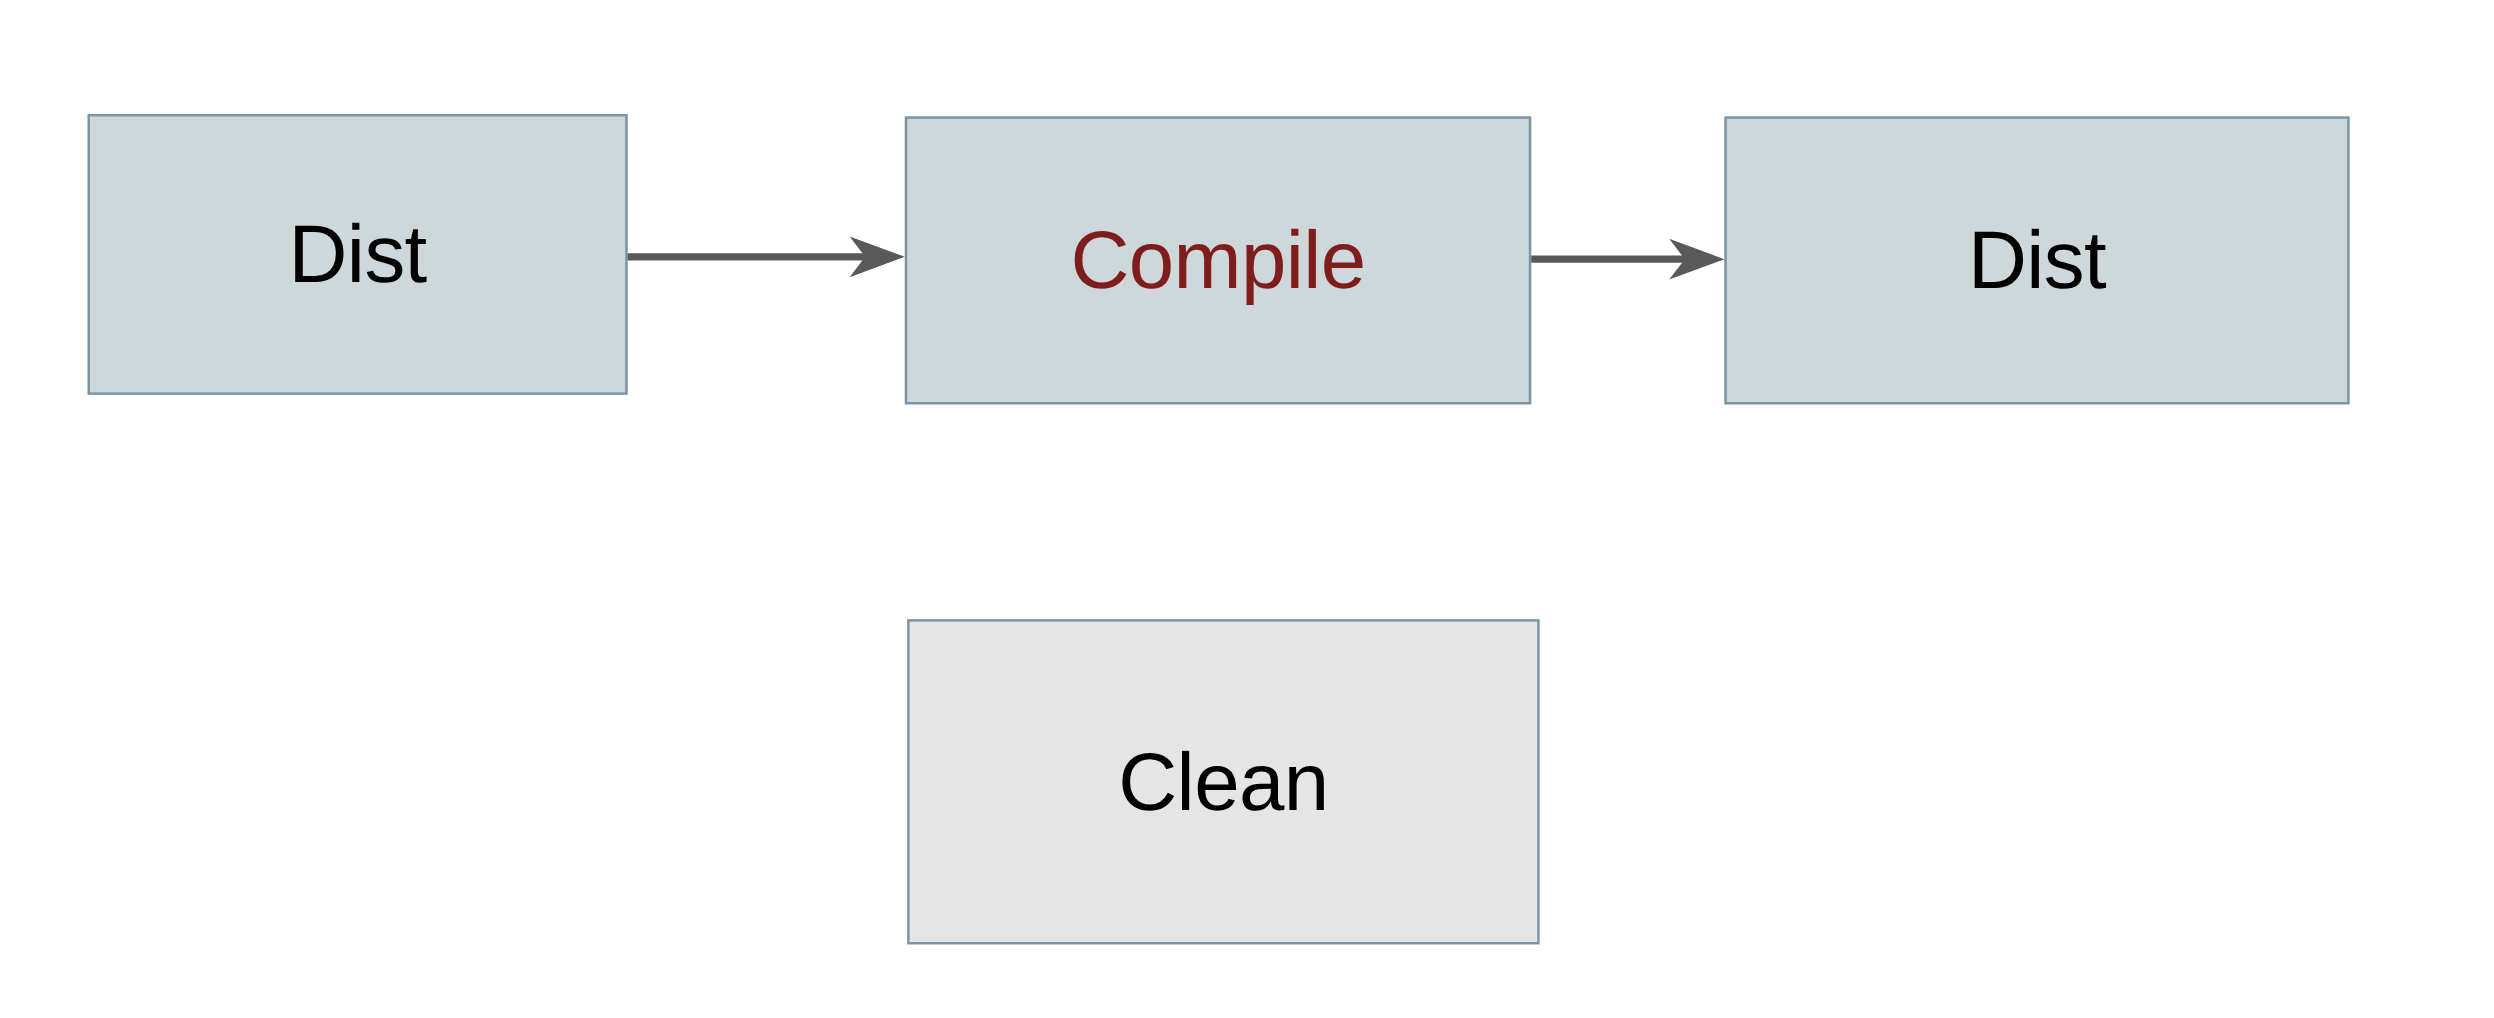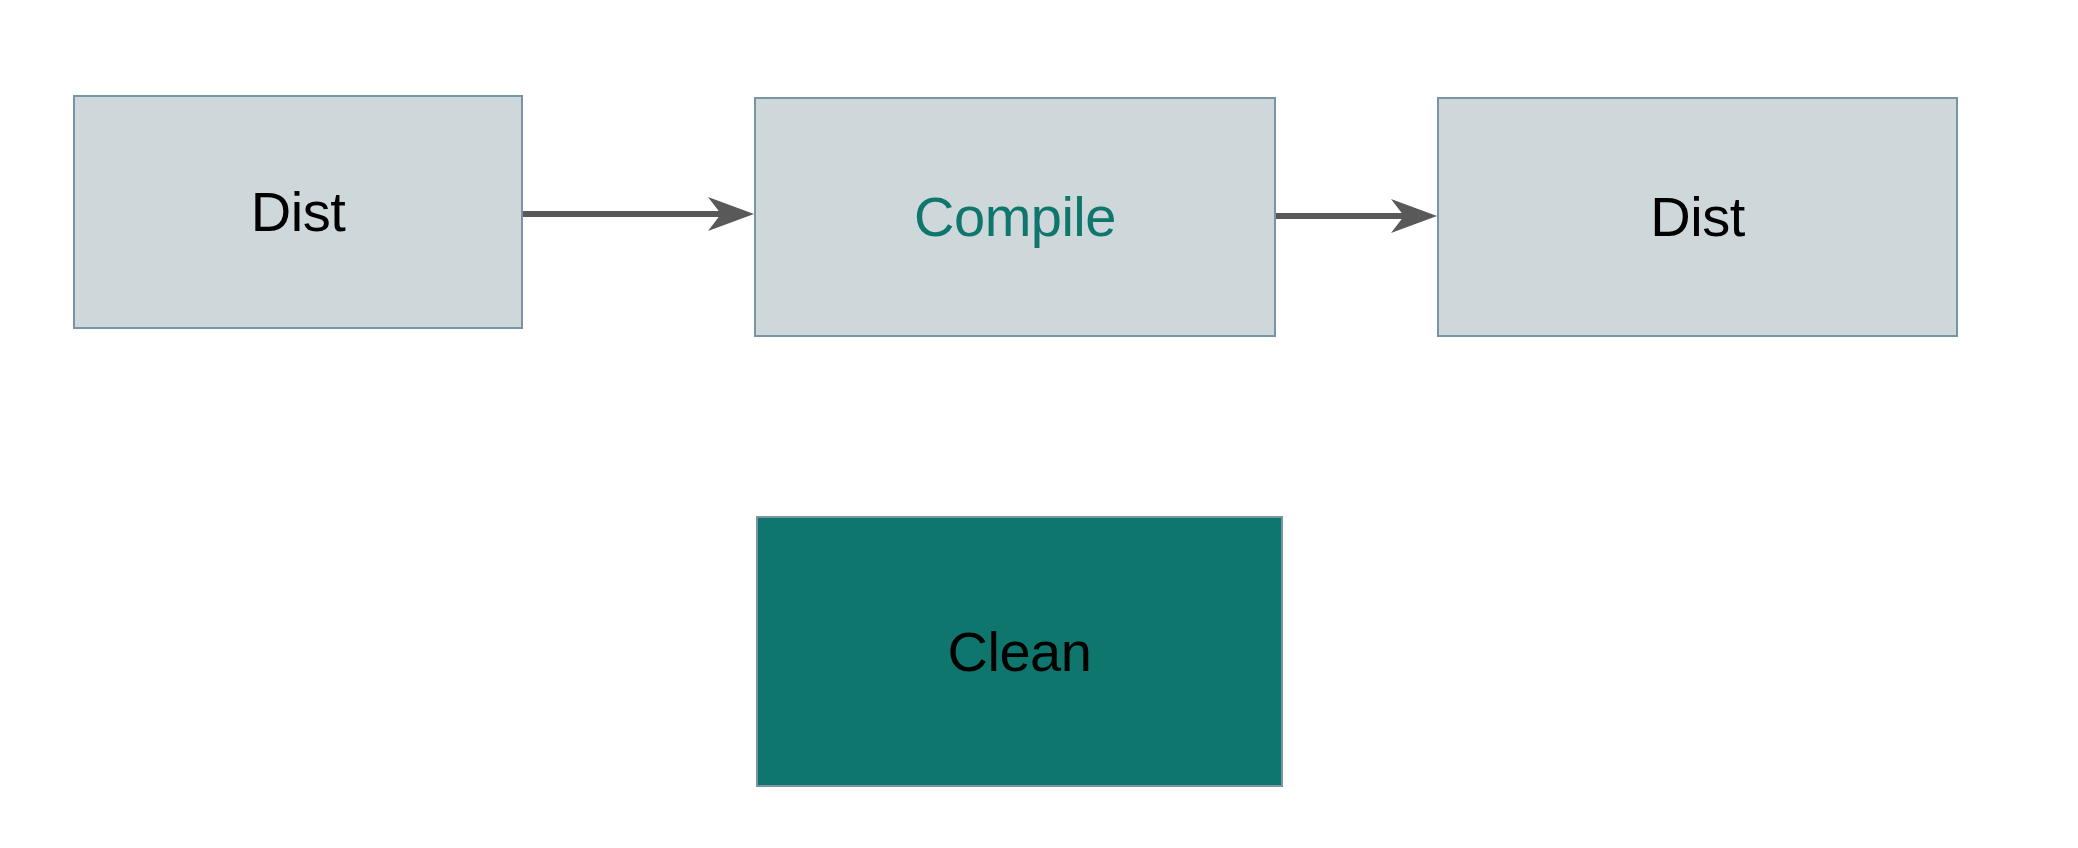--- a/index.html
+++ b/index.html
@@ -21,21 +21,21 @@
     position: absolute;
     box-sizing: border-box;
     background: #ced7da;
     border: 2px solid #7995a5;
     display: flex;
     align-items: center;
     justify-content: center;
   }
   .node-label {
     font-family: "Liberation Sans", sans-serif;
-    font-size: 56px;
+    font-size: 68px;
     font-weight: 400;
     color: #000000;
     line-height: 1;
     letter-spacing: -0.5px;
     white-space: nowrap;
     user-select: none;
   }
   .edge {
     position: absolute;
     overflow: visible;
@@ -48,28 +48,28 @@
 </head>
 <body>
 
 <div id="canvas" style="width: 2078px; height: 848px; background: rgb(255, 255, 255);">
 
   <div class="node" style="left: 73px; top: 95px; width: 450px; height: 234px; background: rgb(206, 215, 218); border-color: rgb(121, 149, 165); border-width: 2px;">
     <span class="node-label" style="color: rgb(0, 0, 0);">Dist</span>
   </div>
 
   <div class="node" style="left: 754px; top: 97px; width: 522px; height: 240px; background: rgb(206, 215, 218); border-color: rgb(121, 149, 165); border-width: 2px;">
-    <span class="node-label" style="color: #0f766e;">Compile</span>
+    <span class="node-label" style="color: #7f1d1d;">Compile</span>
   </div>
 
   <div class="node" style="left: 1437px; top: 97px; width: 521px; height: 240px; background: rgb(206, 215, 218); border-color: rgb(121, 149, 165); border-width: 2px;">
     <span class="node-label" style="color: rgb(0, 0, 0);">Dist</span>
   </div>
 
-  <div class="node" style="left: 756px; top: 516px; width: 527px; height: 271px; background: #0f766e; border-color: rgb(121, 149, 165); border-width: 2px;">
+  <div class="node" style="left: 756px; top: 516px; width: 527px; height: 271px; background: #e5e5e5; border-color: rgb(121, 149, 165); border-width: 2px;">
     <span class="node-label" style="color: rgb(0, 0, 0);">Clean</span>
   </div>
 
   <div class="edge" style="left: 483px; top: 174px; width: 311px; height: 80px;">
       <svg width="311" height="80" viewBox="0 0 311 80">
         <line x1="40" y1="40" x2="242" y2="40" stroke="#595959" stroke-width="6"></line>
         <path d="M 271 40 L 225 23 L 238 40 L 225 57 Z" fill="#595959"></path>
       </svg>
     </div>
 

